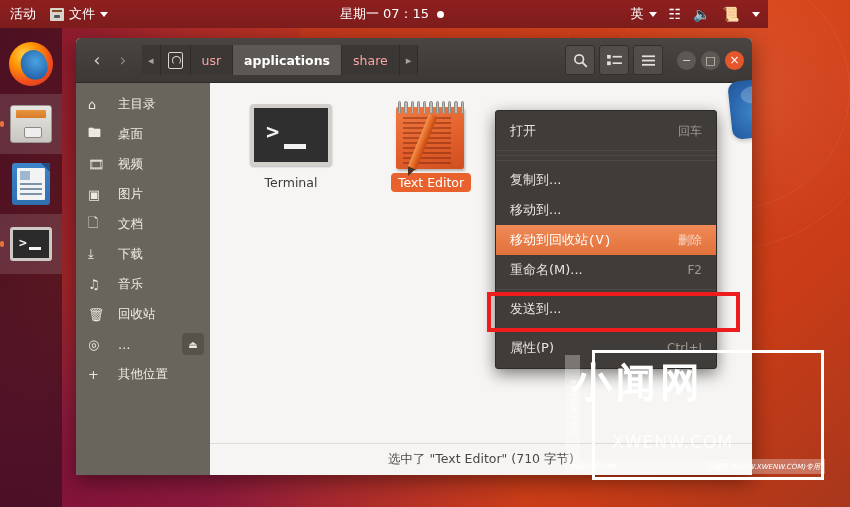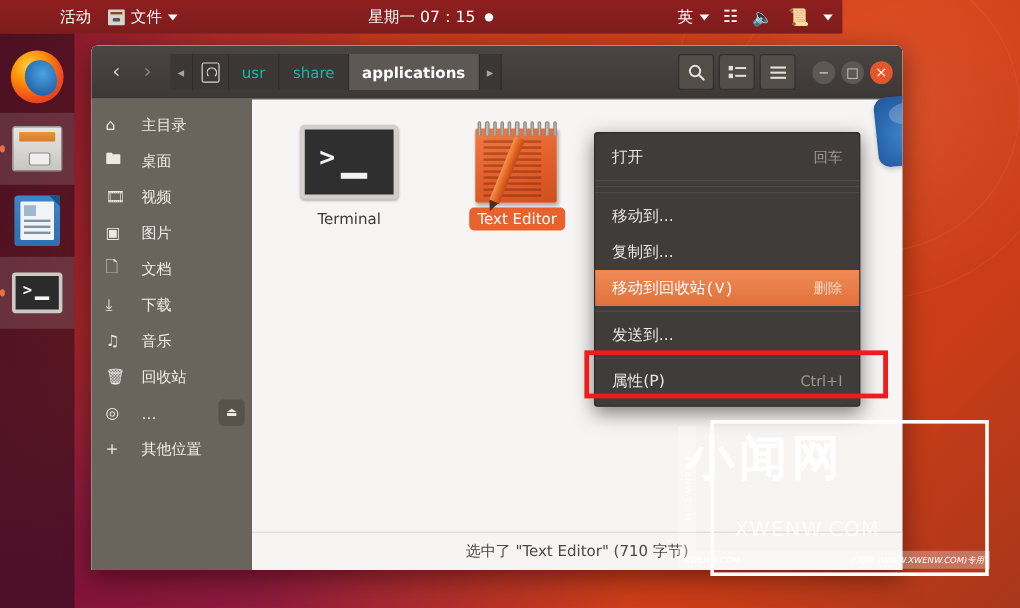--- a/index.html
+++ b/index.html
@@ -37,26 +37,25 @@
   .wp-leftdark {
     position: absolute; left: 0; top: 0;
     width: 300px; height: 507px;
     background: linear-gradient(100deg, rgba(110,10,50,0.75) 0%, rgba(140,25,55,0.35) 45%, rgba(160,40,40,0) 100%);
     pointer-events: none;
   }
 
   
   #topbar {
     position: absolute; top: 0; left: 0;
-    width: 702px; height: 28px;
+    width: 768px; height: 28px;
     background: linear-gradient(180deg, #8f1f1f 0%, #7d1c1c 100%);
     display: flex; align-items: center;
     color: #ffffff; font-size: 13px;
     z-index: 60;
-    padding-left: 40px;
   }
   #topbar .tb-left { display: flex; align-items: center; gap: 14px; padding-left: 10px; }
   #topbar .tb-item { display: flex; align-items: center; gap: 5px; cursor: default; }
   #topbar .tb-center {
     position: absolute; left: 16px; right: 0; top: 0; height: 28px;
     display: flex; align-items: center; justify-content: center; gap: 6px;
     pointer-events: none;
   }
   #topbar .tb-right {
     position: absolute; right: 8px; top: 0; height: 28px;
@@ -130,21 +129,21 @@
   .nav-btn {
     width: 26px; height: 28px;
     display: flex; align-items: center; justify-content: center;
     color: #d6d2cd; font-size: 17px;
   }
   .nav-btn.dis { color: #8b8681; }
   .crumbs { display: flex; align-items: center; margin-left: 6px; height: 30px; }
   .crumb {
     height: 30px; padding: 0 11px;
     display: flex; align-items: center;
-    color: #14b8a6; font-size: 12.5px;
+    color: #fca5a5; font-size: 12.5px;
     background: #3a3734;
     border-right: 1px solid #2e2b29;
   }
   .crumb.arrowL, .crumb.arrowR { padding: 0 6px; color: #a8a39e; font-size: 11px; }
   .crumb.diskc { padding: 0 7px; }
   .crumb.active { background: #5d5854; color: #ffffff; font-weight: bold; }
   .disk-icon {
     width: 15px; height: 17px; border: 1.6px solid #dad6d1; border-radius: 2px;
     position: relative;
   }
@@ -365,22 +364,22 @@
     <div id="fmheader">
       <div class="nav-btn">‹</div>
       <div class="nav-btn dis">›</div>
 
       <div class="crumbs">
         <div class="crumb arrowL">◂</div>
         <div class="crumb diskc">
           <span class="disk-icon"></span>
         </div>
         <div class="crumb">usr</div>
+        <div class="crumb active">applications</div>
         <div class="crumb">share</div>
-        <div class="crumb active">applications</div>
         <div class="crumb arrowR">▸</div>
       </div>
 
       <div class="hdr-right">
         <div class="hdr-btn">
           <svg width="15" height="15" viewBox="0 0 16 16">
             <circle cx="6.6" cy="6.6" r="4.6" fill="none" stroke="#e3dfda" stroke-width="1.8"></circle>
             <line x1="10.2" y1="10.2" x2="14.2" y2="14.2" stroke="#e3dfda" stroke-width="2" stroke-linecap="round"></line>
           </svg>
         </div>
@@ -513,28 +512,32 @@
 
   <div id="ctxmenu">
     <div class="mi">
       <span>打开</span>
       <span class="accel">回车</span>
     </div>
     <div class="msep"></div>
     <div class="msep"></div>
     <div class="msep"></div>
     <div class="mi">
+      <span>复制到...</span>
+    </div>
+    <div class="mi">
       <span>移动到...</span>
-    </div>
-    <div class="mi">
-      <span>复制到...</span>
     </div>
     <div class="mi highlight">
       <span>移动到回收站(V)</span>
       <span class="accel">删除</span>
+    </div>
+    <div class="mi">
+      <span>重命名(M)...</span>
+      <span class="accel">F2</span>
     </div>
     <div class="msep"></div>
     <div class="mi">
       <span>发送到...</span>
     </div>
     <div class="msep"></div>
     <div class="mi">
       <span>属性(P)</span>
       <span class="accel">Ctrl+I</span>
     </div>

